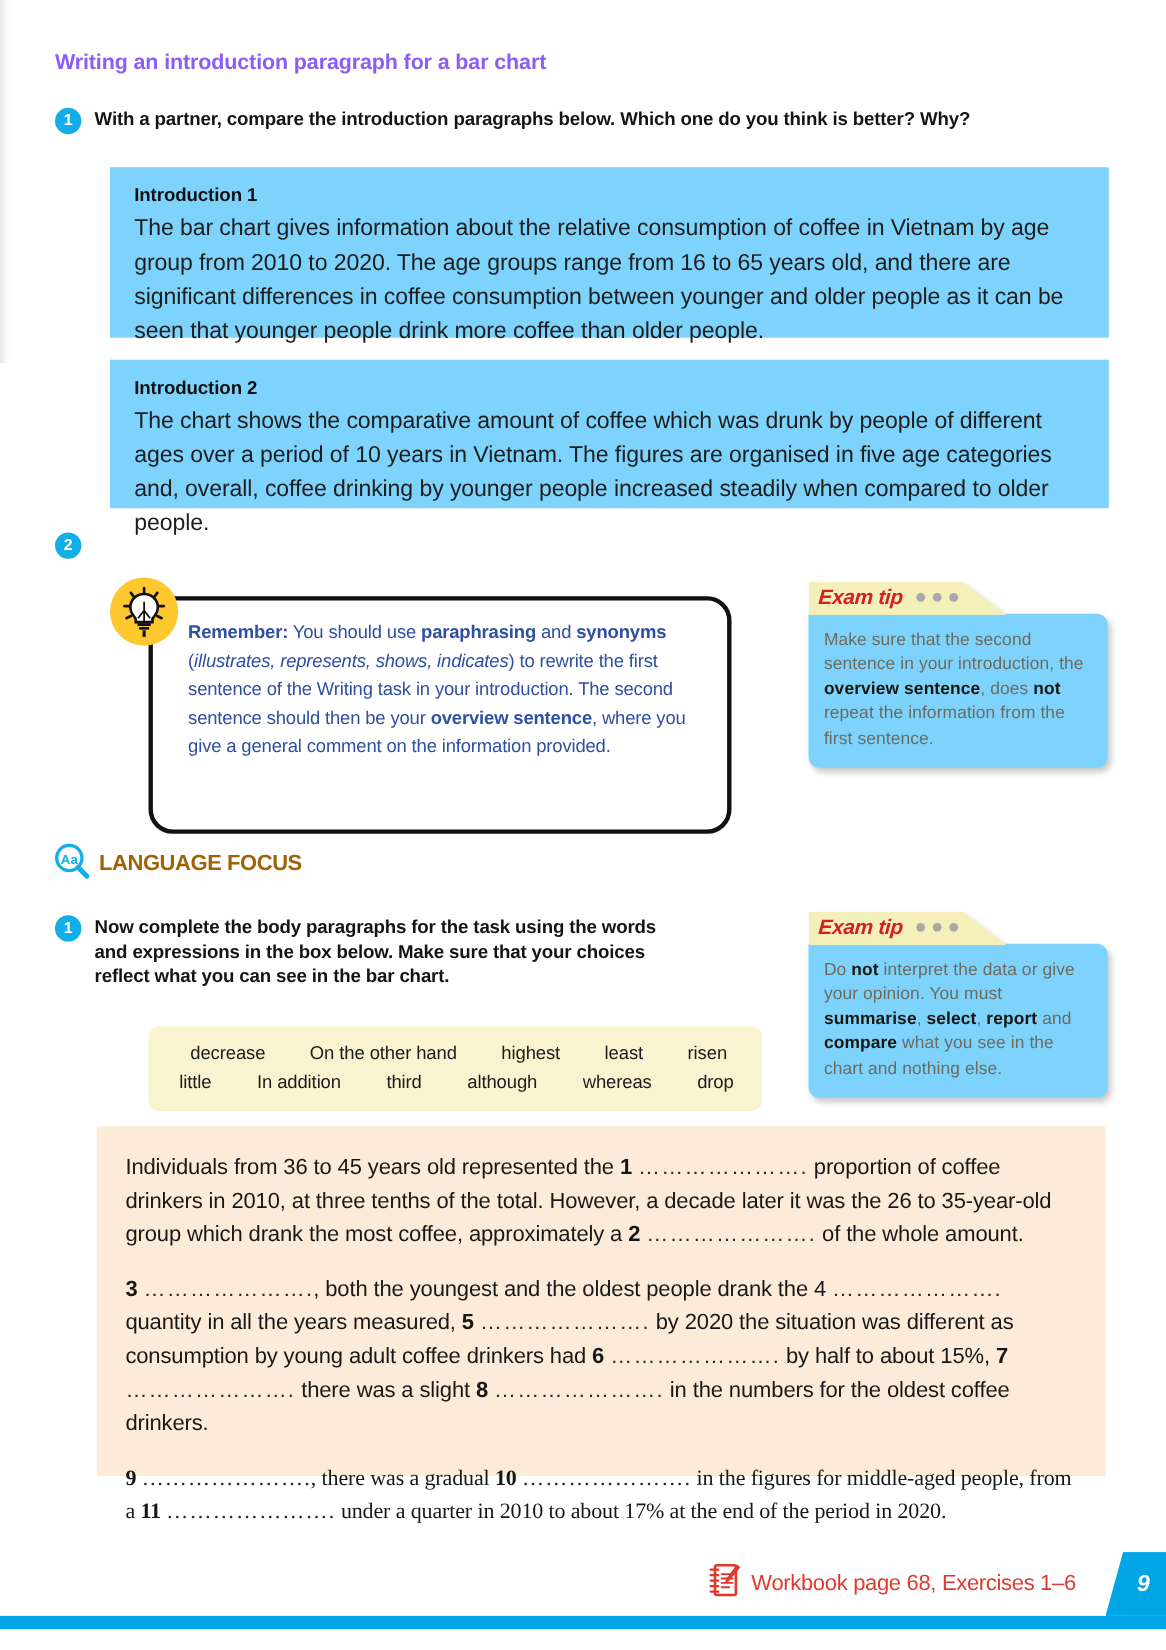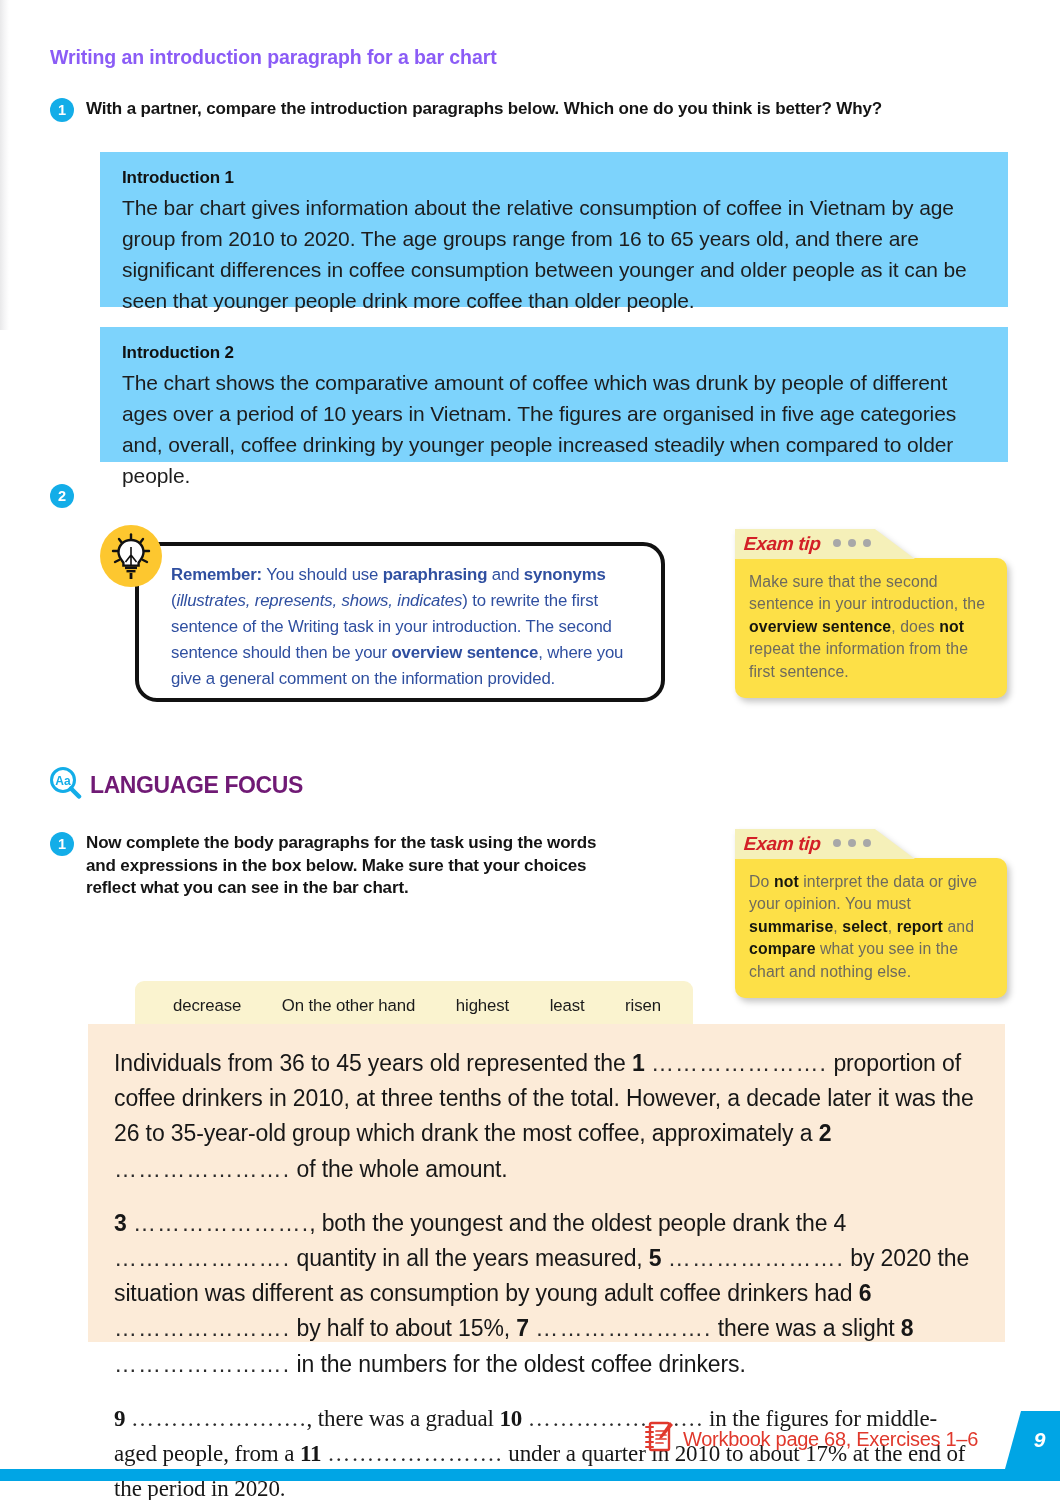--- a/index.html
+++ b/index.html
@@ -96,21 +96,21 @@
     left: 0; top: 0;
     width: 62px; height: 62px;
     border-radius: 50%;
     background: #FDC72F;
     z-index: 3;
   }
   .bulb-circle svg { position: absolute; left: 11px; top: 8px; }
   .remember-box {
     position: absolute;
     left: 35px; top: 17px;
-    width: 530px; height: 160px;
+    width: 530px; height: 216px;
     border: 4px solid #111;
     border-radius: 22px;
     background: #ffffff;
     padding: 16px 12px 14px 32px;
     z-index: 2;
   }
   .remember-text {
     font-size: 16.8px;
     line-height: 1.55;
     color: #2F4FA0;
@@ -145,21 +145,21 @@
     transform: skewX(-4deg);
   }
   .dots { display: flex; gap: 7px; margin-left: 2px; margin-top: -2px; }
   .dots span {
     width: 8px; height: 8px;
     border-radius: 50%;
     background: #A8A8A8;
     display: block;
   }
   .examtip-body {
-    background: #fde047;
+    background: #7dd3fc;
     border-radius: 0 10px 10px 10px;
     padding: 13px 14px 15px 14px;
     margin-top: -1px;
   }
   .examtip-body p {
     font-size: 15.8px;
     line-height: 1.42;
     color: #6d6a5e;
     letter-spacing: 0.1px;
   }
@@ -167,35 +167,34 @@
 
   
   .lf-head {
     position: absolute;
     left: 48px; top: 766px;
     display: flex;
     align-items: center;
     gap: 8px;
   }
   .lf-title {
-    font-size: 23px;
-    font-weight: bold;
-    color: #701a75;
+    font-size: 20px;
+    font-weight: bold;
+    color: #a16207;
     letter-spacing: -0.4px;
   }
 
   
   .wordbank {
     position: absolute;
     left: 135px; top: 933px;
     width: 558px;
     background: #FAF3CF;
     border-radius: 9px;
     padding: 12px 20px 13px 20px;
-    margin-top: 48px;
   }
   .wb-row {
     display: flex;
     font-size: 16.8px;
     color: #1b1b1b;
     line-height: 1.55;
     letter-spacing: -0.1px;
   }
   .wb-row span { white-space: nowrap; }
   .wb-row.r1 { justify-content: space-between; padding: 0 12px 0 18px; }
@@ -204,21 +203,21 @@
   
   .gapfill {
     position: absolute;
     left: 88px; top: 1024px;
     width: 917px;
     height: 318px;
     background: #FCEBD8;
     padding: 22px 26px 20px 26px;
   }
   .gapfill p {
-    font-size: 23px;
+    font-size: 20px;
     line-height: 1.53;
     color: #171717;
     letter-spacing: -0.12px;
     margin-bottom: 19px;
   }
   .gapfill p:last-child { margin-bottom: 0; font-family: Liberation Serif, serif; }
   .gapfill b { font-weight: bold; }
   .blank { letter-spacing: 1.1px; color: #2a2a2a; }
 
   

